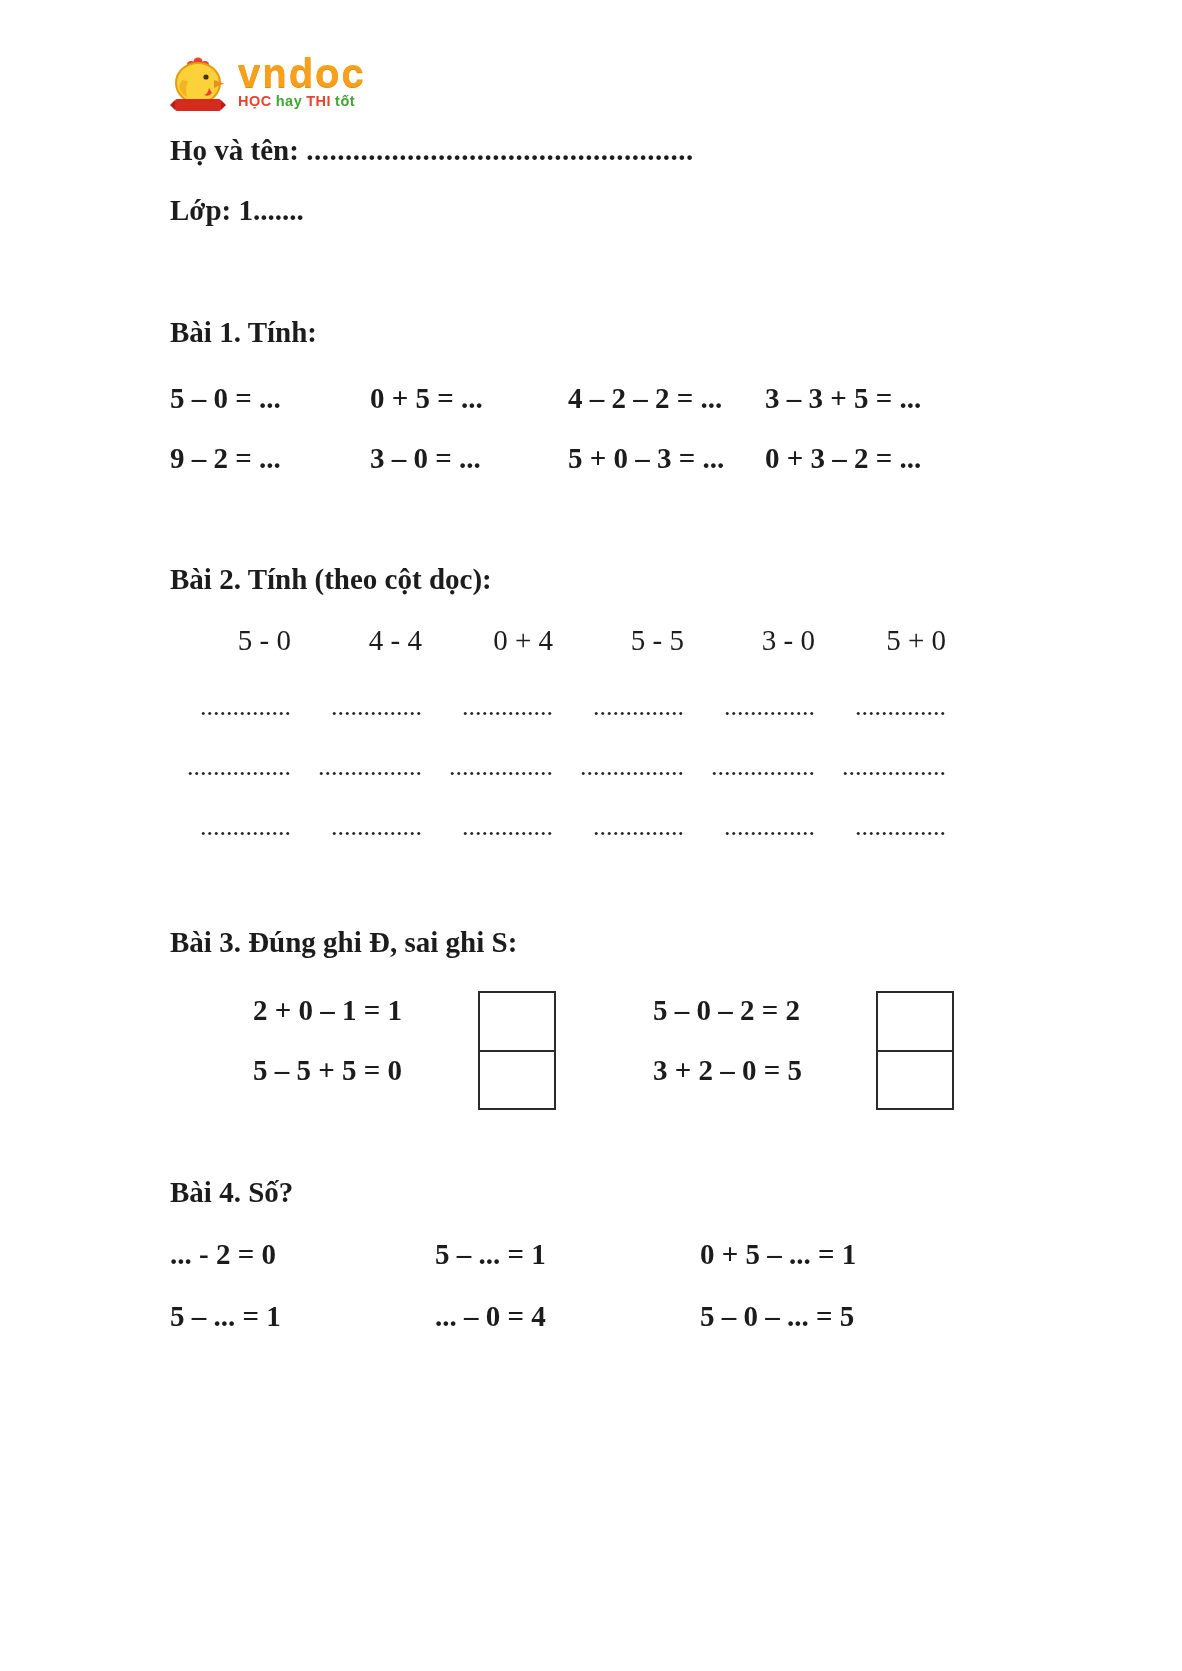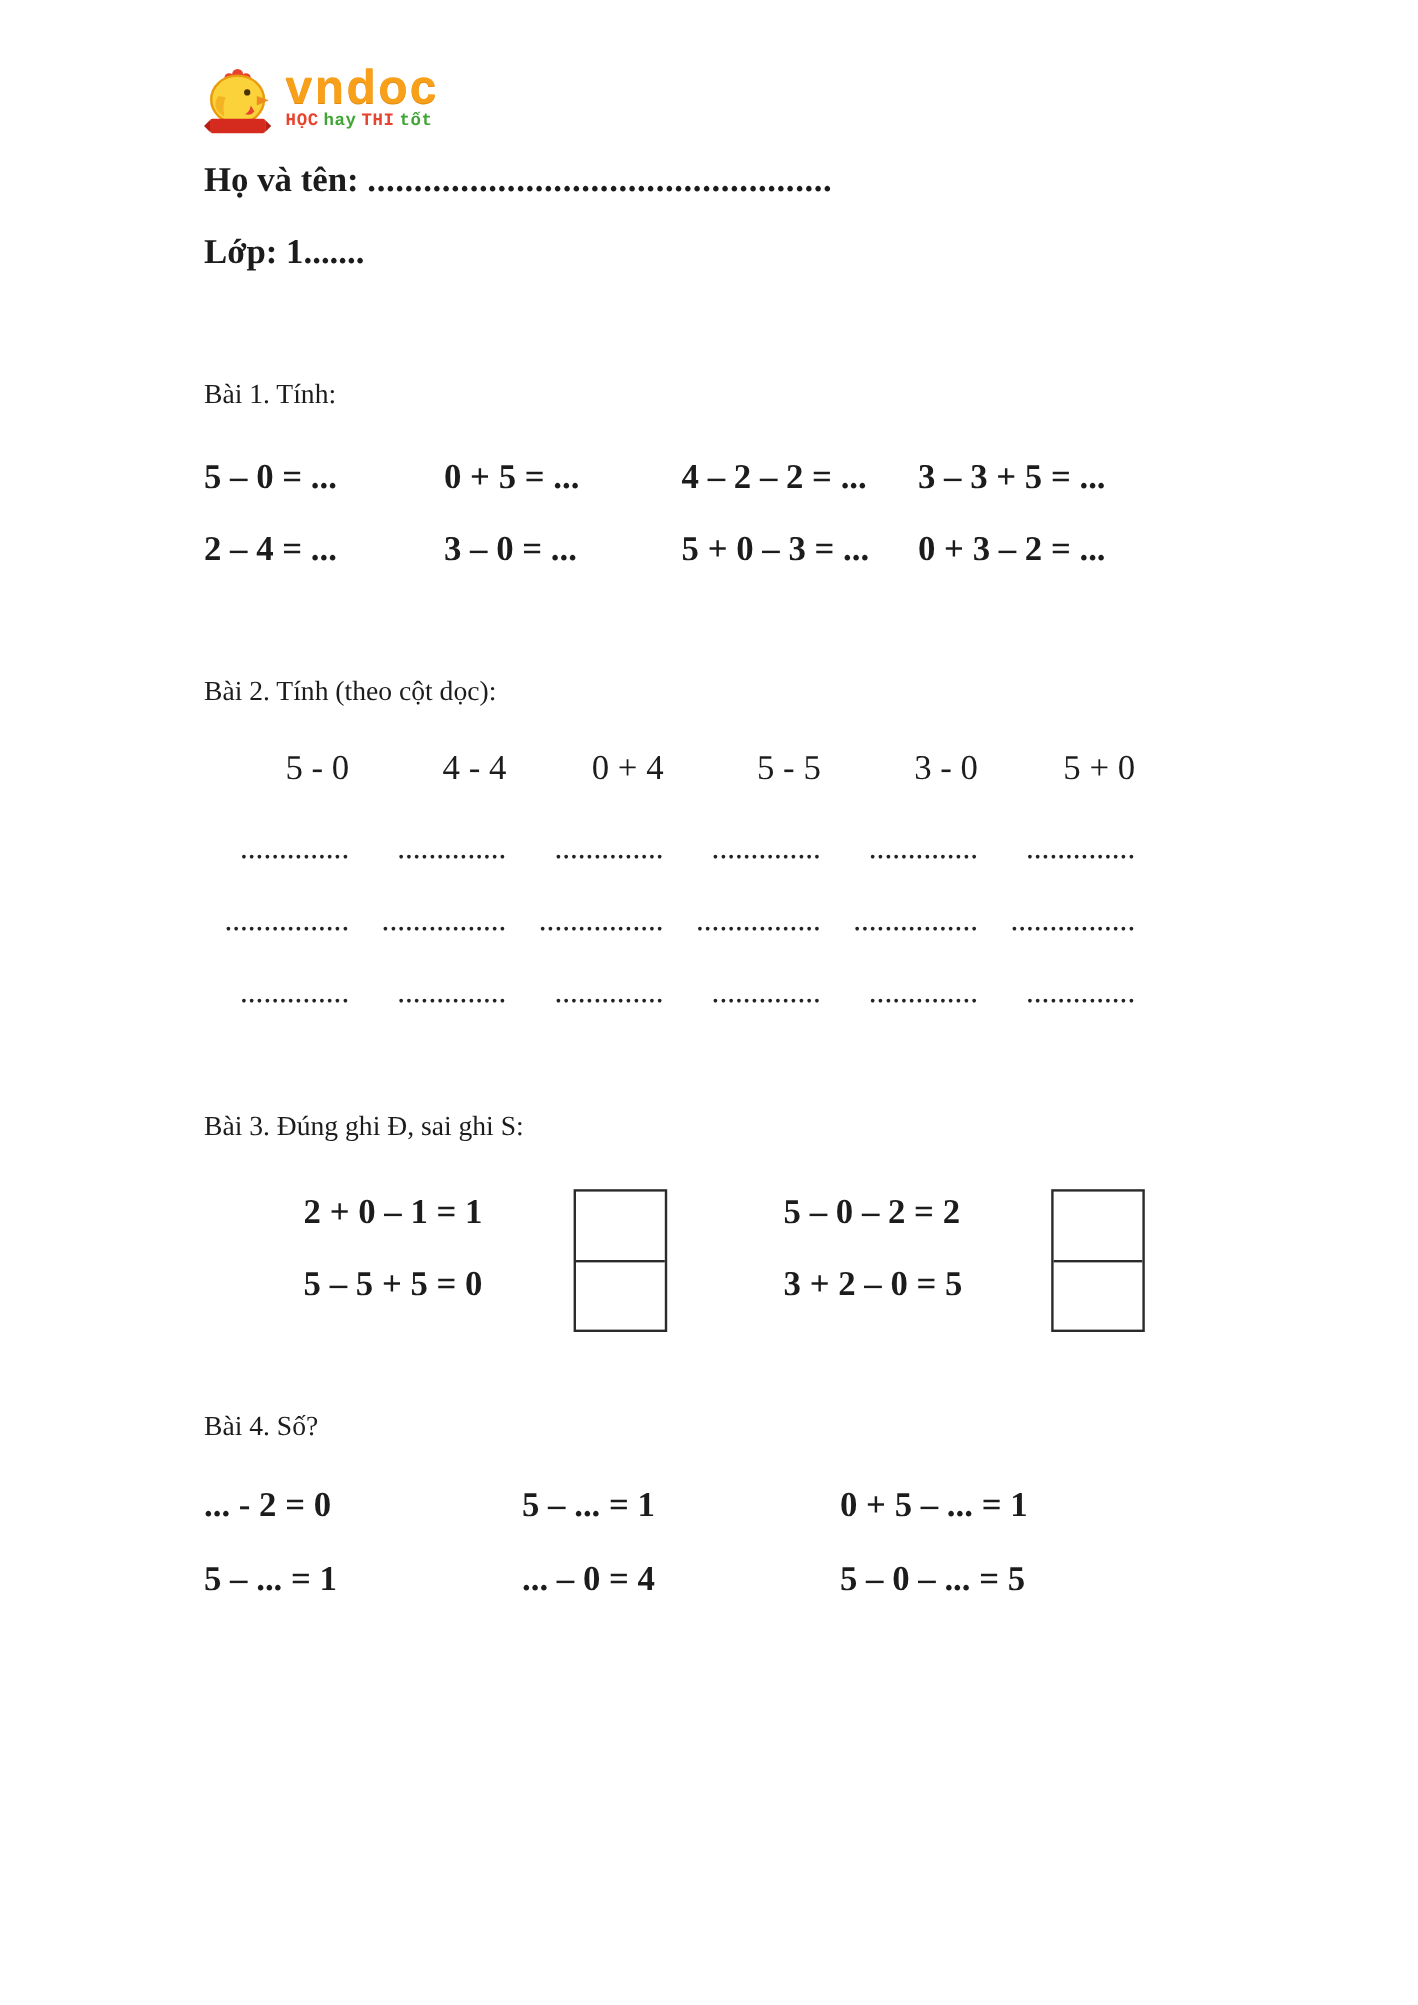--- a/index.html
+++ b/index.html
@@ -21,39 +21,39 @@
   .logo-brand{
     font-family:"Liberation Sans", sans-serif;
     font-weight:bold;
     font-size:40px;
     line-height:38px;
     letter-spacing:2px;
     color:#f9a01b;
     text-shadow:0 1px 0 #e08a10;
   }
   .logo-tagline{
-    font-family:Liberation Mono, monospace;
+    font-family:Liberation Sans, sans-serif;
     font-weight:bold;
     font-size:14.5px;
     line-height:18px;
     letter-spacing:.5px;
     white-space:nowrap;
   }
   .tg-red{color:#e8432e;}
   .tg-green{color:#3fa535;}
   .logo-tagline span{margin-right:4px;}
 
   
   .name-line{position:absolute;left:170px;top:134px;font-size:29px;font-weight:bold;white-space:nowrap;}
   .name-line .dots{letter-spacing:.5px;}
   .class-line{position:absolute;left:170px;top:194px;font-size:29px;font-weight:bold;}
   .doc-title{position:absolute;left:246px;top:254px;font-size:28.5px;font-weight:bold;white-space:nowrap;}
 
   
-  .heading{position:absolute;left:170px;font-size:23px;font-weight:normal;white-space:nowrap;}
+  .heading{position:absolute;left:170px;font-size:29px;font-weight:bold;white-space:nowrap;}
   .h-b1{top:316px;}
   .h-b2{top:563px;}
   .h-b3{top:926px;}
   .h-b4{top:1176px;}
 
   
   .eq{font-size:29px;line-height:32px;white-space:nowrap;font-weight:bold;}
 
   .b1-grid{
     position:absolute;left:170px;top:382px;
@@ -136,21 +136,21 @@
   <div class="name-line"><span>Họ và tên:</span> <span class="dots">..................................................</span></div>
   <div class="class-line">Lớp: 1.......</div>
 
 
   <div class="heading h-b1">Bài 1. Tính:</div>
   <div class="b1-grid">
     <div class="eq">5 – 0 = ...</div>
     <div class="eq">0 + 5 = ...</div>
     <div class="eq">4 – 2 – 2 = ...</div>
     <div class="eq">3 – 3 + 5 = ...</div>
-    <div class="eq">2 – 4 = ...</div>
+    <div class="eq">9 – 2 = ...</div>
     <div class="eq">3 – 0 = ...</div>
     <div class="eq">5 + 0 – 3 = ...</div>
     <div class="eq">0 + 3 – 2 = ...</div>
   </div>
 
   <div class="heading h-b2">Bài 2. Tính (theo cột dọc):</div>
   <div class="b2-row b2-head">
     <div class="cell">5 - 0</div>
     <div class="cell">4 - 4</div>
     <div class="cell">0 + 4</div>

